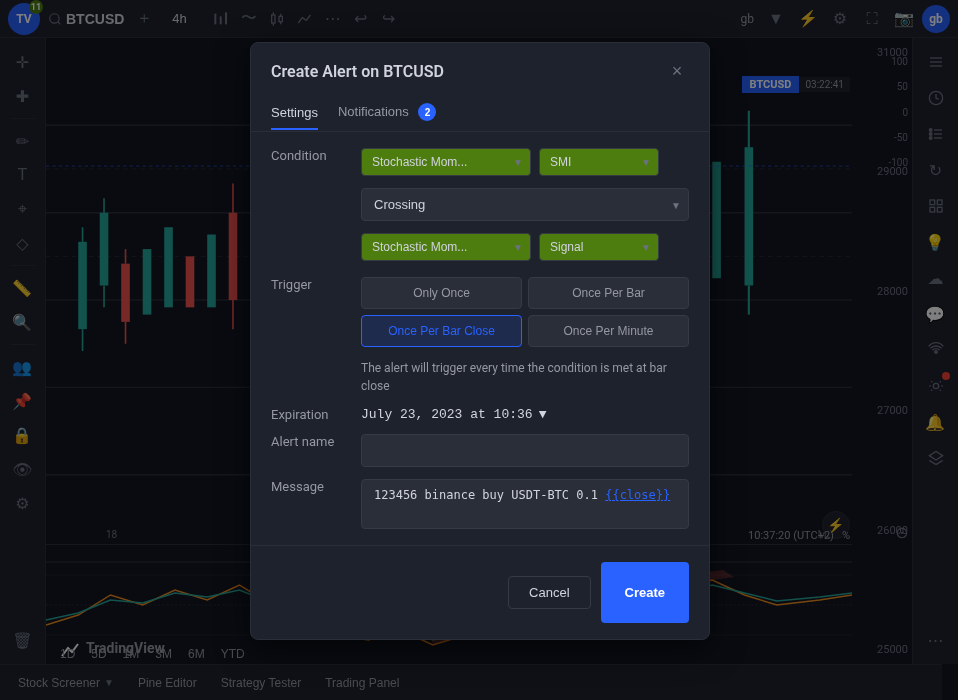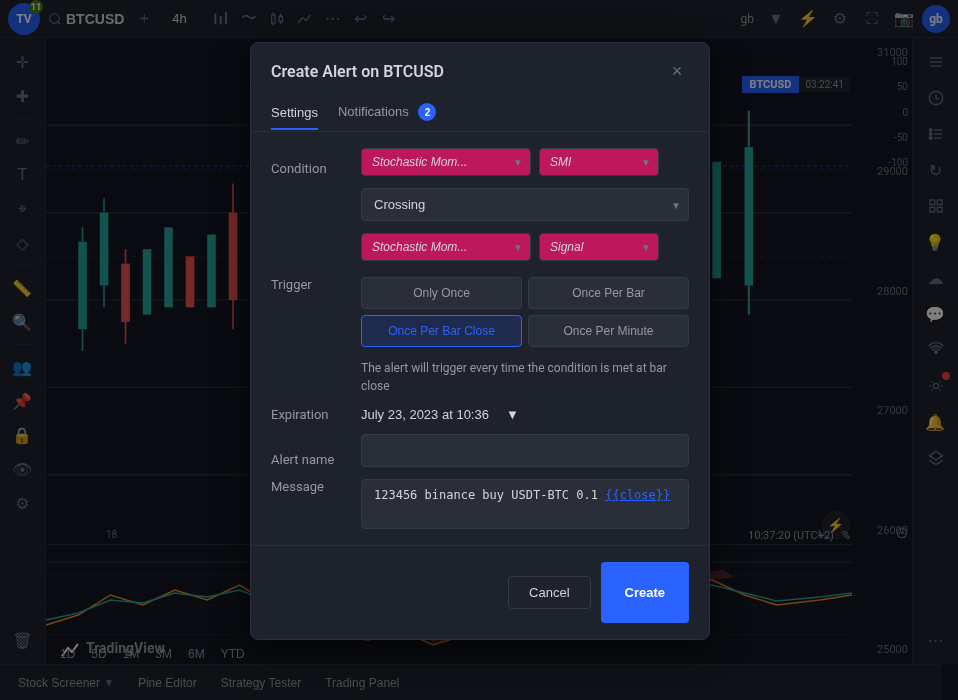--- a/index.html
+++ b/index.html
@@ -246,40 +246,40 @@
       margin-left: 6px;
     }
 
     
     .modal-body {
       padding: 16px 20px 0;
     }
 
     
     .form-row {
-      display: flex; align-items: flex-end;
+      display: flex; align-items: flex-start;
       margin-bottom: 12px;
     }
     .form-label {
       width: 90px; min-width: 90px;
       font-size: 13px; color: #9598a1;
     }
     .form-controls {
       flex: 1; display: flex; gap: 8px; flex-wrap: wrap;
     }
 
     .select-wrapper {
       position: relative; display: inline-flex; align-items: center;
     }
     .form-select {
-      background: #be185d; border: 1px solid #363a45;
+      background: #4d7c0f; border: 1px solid #363a45;
       color: #d1d4dc; font-size: 12px;
       padding: 6px 28px 6px 10px;
       border-radius: 4px; cursor: pointer;
-      appearance: none; font-style: italic; -webkit-appearance: none;
+      appearance: none; -webkit-appearance: none;
     }
     .select-arrow {
       position: absolute; right: 8px; top: 50%; transform: translateY(-50%);
       color: #6b7280; pointer-events: none; font-size: 10px;
     }
 
     .select-lg { width: 170px; }
     .select-md { width: 120px; }
 
     
@@ -322,21 +322,21 @@
     .trigger-description {
       padding-left: 90px;
       font-size: 12px; color: #9598a1;
       margin-bottom: 12px; line-height: 1.5;
     }
 
     
     .expiration-btn {
       background: transparent; border: none;
       color: #d1d4dc; font-size: 13px;
-      cursor: pointer; display: flex; align-items: center; gap: 17px;
+      cursor: pointer; display: flex; align-items: center; gap: 6px; font-family: Liberation Mono, monospace;
     }
 
     
     .alert-name-input {
       flex: 1;
       background: #2a2e39; border: 1px solid #363a45;
       color: #d1d4dc; font-size: 13px;
       padding: 8px 12px; border-radius: 4px;
     }
 

